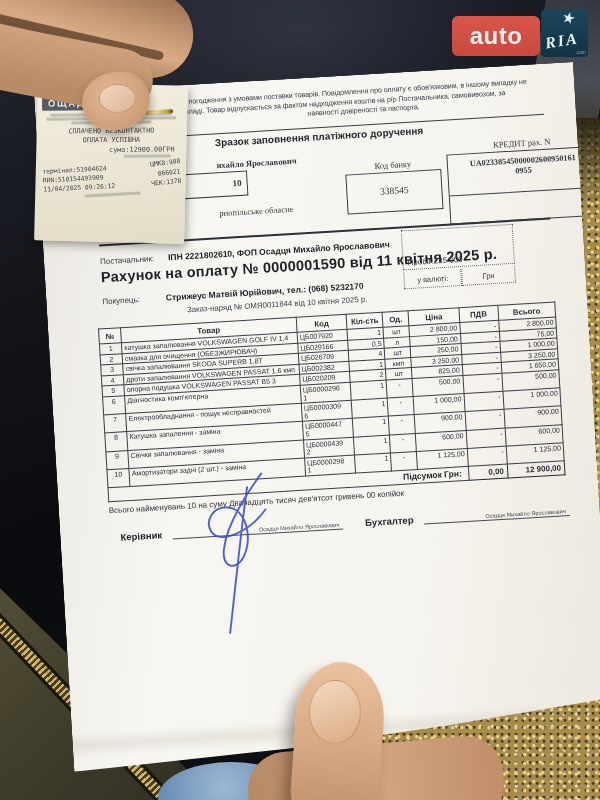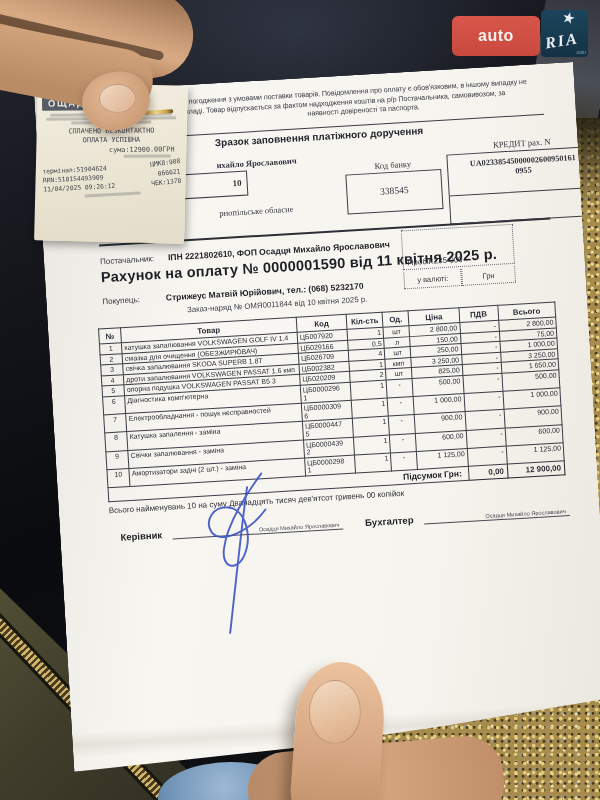--- a/index.html
+++ b/index.html
@@ -140,21 +140,21 @@
     background:linear-gradient(180deg,#ecc29e 0%,#d5a681 55%,#bf8e69 100%);
     box-shadow:-7px 10px 14px rgba(50,30,15,.4);}
   .thumb-nail{left:309px;top:680px;width:52px;height:64px;z-index:6;
     border-radius:26px/32px;border:1px solid rgba(150,100,70,.4);
     background:linear-gradient(160deg,#f2dac2,#e3b996 70%,#d8ab86);}
 
   
   .badge{position:absolute;left:452px;top:8px;width:136px;height:50px;z-index:9;opacity:.97;}
   .b-auto{position:absolute;left:0;top:8px;width:88px;height:40px;border-radius:6px;
     background:linear-gradient(180deg,#de584c,#cf4b40);display:flex;align-items:center;justify-content:center;
-    color:#fdf6f4;font-weight:bold;font-size:16px;letter-spacing:.5px;}
+    color:#fdf6f4;font-weight:bold;font-size:24px;letter-spacing:.5px;}
   .b-ria{position:absolute;left:89px;top:2px;width:47px;height:47px;border-radius:4px;
     background:linear-gradient(180deg,#1b465e,#123143);}
   .b-star{position:absolute;left:21px;top:-1px;color:#eef3f6;font-size:15px;transform:rotate(14deg);}
   .b-ria-text{position:absolute;left:4px;bottom:7px;color:#eef3f6;font-weight:bold;font-style:italic;
     font-size:16px;letter-spacing:2px;transform:rotate(-9deg);font-family:"Liberation Serif",serif;}
   .b-com{position:absolute;right:2px;bottom:2px;font-size:5px;color:#8fa6b4;}
 </style>
 </head>
 <body>
 

